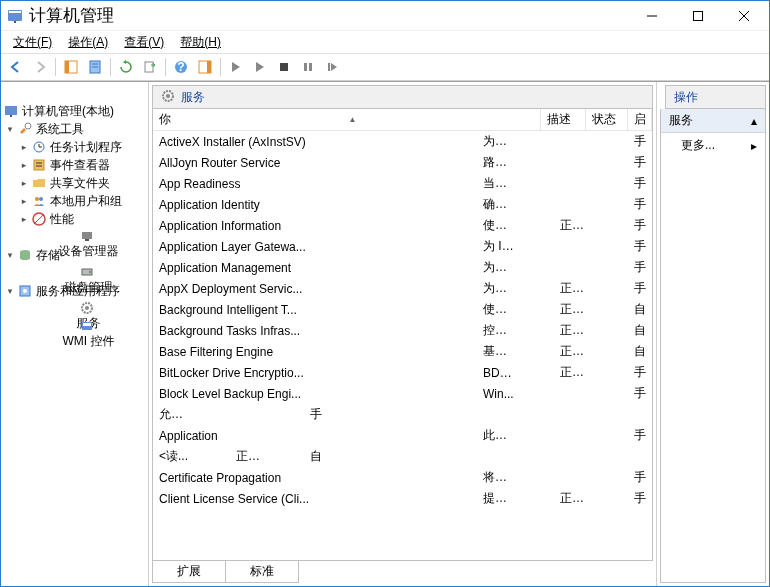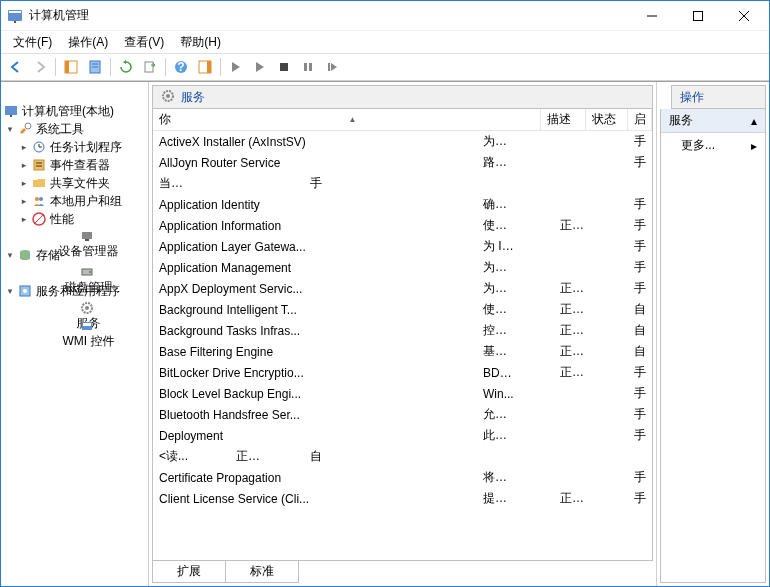--- a/index.html
+++ b/index.html
@@ -1,24 +1,24 @@
 <!DOCTYPE html>
 <html><head>
   <meta charset="utf-8">
   <style>
     * { margin: 0; padding: 0; box-sizing: border-box; font-family: "Segoe UI", "Microsoft YaHei", sans-serif; font-size: 12px; }
     body { background: #fff; width: 770px; height: 587px; border: 1px solid #2a7cc7; display: flex; flex-direction: column; overflow: hidden; }
     
     .titlebar { height: 30px; display: flex; align-items: center; padding: 0 2px 0 6px; background: #fff; border-bottom: 1px solid #eee; }
     .titlebar .icon { width: 16px; height: 16px; margin-right: 6px; }
-    .titlebar .title { flex: 1; font-size: 12px; color: #000; }
+    .titlebar .title { flex: 1; font-size: 17px; color: #000; }
     .win-controls { display: flex; }
     .win-btn { width: 46px; height: 30px; display: flex; align-items: center; justify-content: center; color: #000; }
     
-    .menubar { height: 22px; display: flex; align-items: center; padding: 0 4px; }
+    .menubar { height: 22px; display: flex; align-items: center; padding: 0 4px; text-decoration: underline; }
     .menu-item { padding: 2px 8px; cursor: default; }
     
     .toolbar { height: 28px; display: flex; align-items: center; padding: 2px 4px; border-top: 1px solid #e0e0e0; border-bottom: 1px solid #d0d0d0; gap: 2px; }
     .tb-btn { width: 22px; height: 22px; display: flex; align-items: center; justify-content: center; border-radius: 2px; }
     .tb-sep { width: 1px; height: 18px; background: #d0d0d0; margin: 0 2px; }
     
     .main { flex: 1; display: flex; border-top: 1px solid #a0a0a0; }
     
     .tree-panel { width: 148px; padding: 20px 2px; overflow: hidden; border-right: 1px solid #d0d0d0; }
     .tree-node { display: flex; align-items: center; padding: 1px 0; white-space: nowrap; cursor: default; height: 18px; }
@@ -45,21 +45,21 @@
     .svc-row .r-name { flex: 1; }
     .svc-row .r-desc { width: 45px; }
     .svc-row .r-state { width: 42px; }
     .svc-row .r-start { width: 24px; }
     
     .tabs { height: 22px; display: flex; margin: 0 3px 3px 3px; }
     .tab { padding: 2px 24px; border: 1px solid #c0c0c0; border-top: none; background: #fff; margin-right: -1px; cursor: default; }
     .tab.active { background: #fff; }
     
     .action-panel { width: 112px; display: flex; flex-direction: column; }
-    .action-hdr { height: 24px; background: #f0f0f0; border: 1px solid #c0c0c0; margin: 3px 3px 0 14px; display: flex; align-items: center; padding: 0 8px; color: #1648a0; }
+    .action-hdr { height: 24px; background: #f0f0f0; border: 1px solid #c0c0c0; margin: 3px 3px 0 8px; display: flex; align-items: center; padding: 0 8px; color: #1648a0; }
     .action-body { flex: 1; border: 1px solid #c0c0c0; border-top: none; margin: 0 3px 3px 3px; }
     .action-sub { background: #e8eef7; padding: 3px 8px; border-bottom: 1px solid #d0d6df; display: flex; justify-content: space-between; align-items: center; }
     .action-item { padding: 4px 8px 4px 20px; cursor: default; display: flex; justify-content: space-between; align-items: center; }
     
     .sort-ind { font-size: 8px; color: #666; margin: 0 auto; }
     .green { fill: #3ca03c; }
   </style>
 </head>
 <body>
 
@@ -339,20 +339,21 @@
               <div class="r-state"></div>
               <div class="r-start">手</div>
             </div>
             <div class="svc-row">
               <div class="r-name">AllJoyn Router Service</div>
               <div class="r-desc">路由...</div>
               <div class="r-state"></div>
               <div class="r-start">手</div>
             </div>
             <div class="svc-row">
+              <div class="r-name">App Readiness</div>
               <div class="r-desc">当用...</div>
               <div class="r-state"></div>
               <div class="r-start">手</div>
             </div>
             <div class="svc-row">
               <div class="r-name">Application Identity</div>
               <div class="r-desc">确定...</div>
               <div class="r-state"></div>
               <div class="r-start">手</div>
             </div>
@@ -404,27 +405,26 @@
               <div class="r-state">正在...</div>
               <div class="r-start">手</div>
             </div>
             <div class="svc-row">
               <div class="r-name">Block Level Backup Engi...</div>
               <div class="r-desc">Win...</div>
               <div class="r-state"></div>
               <div class="r-start">手</div>
             </div>
             <div class="svc-row">
-              <div class="r-name">Bluetooth Handsfree Ser...</div>
               <div class="r-desc">允许...</div>
               <div class="r-state"></div>
               <div class="r-start">手</div>
             </div>
             <div class="svc-row">
-              <div class="r-name">Deployment</div>
+              <div class="r-name">Application</div>
               <div class="r-desc">此服...</div>
               <div class="r-state"></div>
               <div class="r-start">手</div>
             </div>
             <div class="svc-row">
               <div class="r-desc">&lt;读...</div>
               <div class="r-state">正在...</div>
               <div class="r-start">自</div>
             </div>
             <div class="svc-row">

